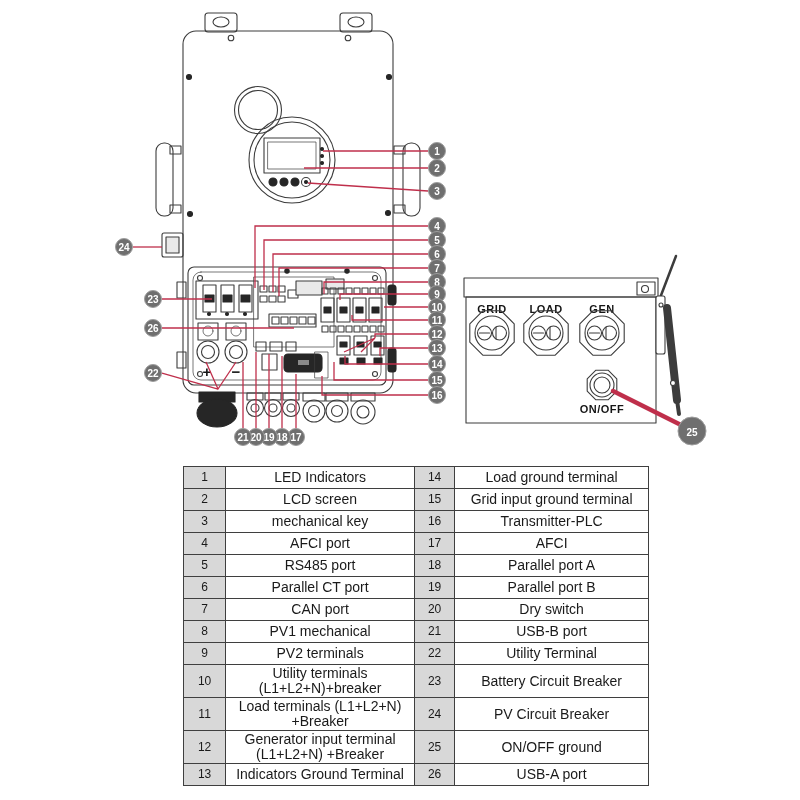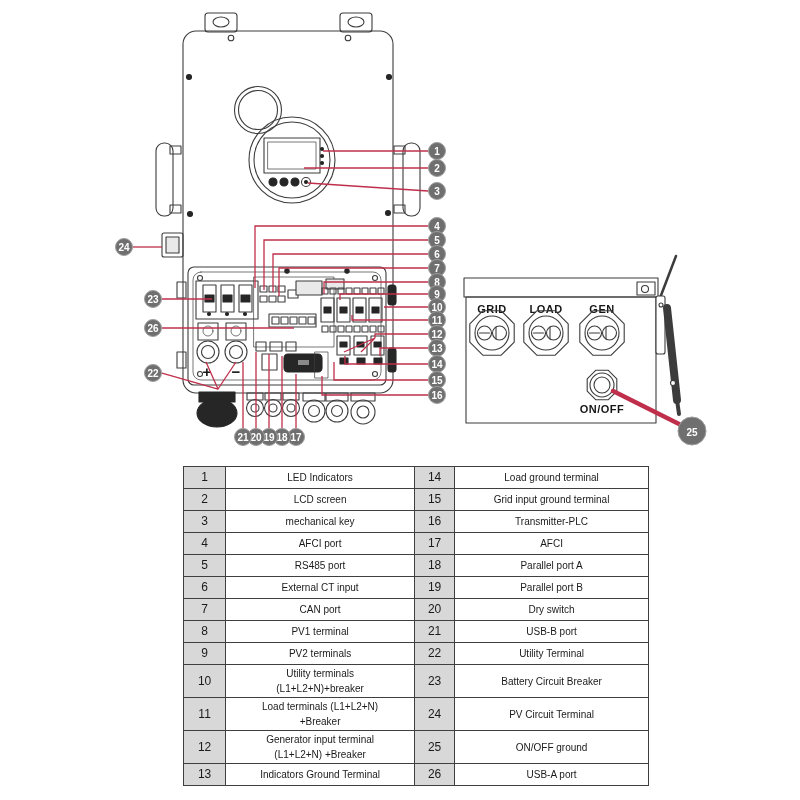--- a/index.html
+++ b/index.html
@@ -18,21 +18,21 @@
   #callouts circle{fill:var(--cfill,#6f6f6f);stroke:var(--cring,#9e9e9e);stroke-width:1;}
   #callouts text{fill:var(--ctext,#fff);font-family:"Liberation Sans",sans-serif;font-weight:bold;font-size:10px;text-anchor:middle;}
   .svg-label{fill:#161616;font-family:"Liberation Sans",sans-serif;font-weight:bold;font-size:11px;text-anchor:middle;letter-spacing:0.5px;stroke:none;}
   .pm-label{fill:#161616;font-family:"Liberation Sans",sans-serif;font-weight:bold;font-size:15px;text-anchor:middle;stroke:none;}
   
   #parts-table{
     position:absolute;left:183px;top:466px;
     border-collapse:collapse;table-layout:fixed;width:466px;
   }
   #parts-table td{
-    border:1.6px solid #3f3f3f;font-size:10px;color:#1a1a1a;
+    border:1.6px solid #3f3f3f;font-size:14px;color:#1a1a1a;
     text-align:center;vertical-align:middle;line-height:15px;
     padding:1px 3px;white-space:pre-line;height:19px;
     overflow:hidden;
   }
   #parts-table td.num-cell{background:var(--numbg,#d8d8d8);font-size:12px;}
 </style>
 </head>
 <body>
 
 <svg id="diagram-svg" width="800" height="800" viewBox="0 0 800 800">
@@ -442,33 +442,33 @@
         <td class="label-cell">AFCI</td>
       </tr>
       <tr>
         <td class="num-cell">5</td>
         <td class="label-cell">RS485 port</td>
         <td class="num-cell">18</td>
         <td class="label-cell">Parallel port A</td>
       </tr>
       <tr>
         <td class="num-cell">6</td>
-        <td class="label-cell">External CT input</td>
+        <td class="label-cell">Parallel CT port</td>
         <td class="num-cell">19</td>
         <td class="label-cell">Parallel port B</td>
       </tr>
       <tr>
         <td class="num-cell">7</td>
         <td class="label-cell">CAN port</td>
         <td class="num-cell">20</td>
         <td class="label-cell">Dry switch</td>
       </tr>
       <tr>
         <td class="num-cell">8</td>
-        <td class="label-cell">PV1 terminal</td>
+        <td class="label-cell">PV1 mechanical</td>
         <td class="num-cell">21</td>
         <td class="label-cell">USB-B port</td>
       </tr>
       <tr>
         <td class="num-cell">9</td>
         <td class="label-cell">PV2 terminals</td>
         <td class="num-cell">22</td>
         <td class="label-cell">Utility Terminal</td>
       </tr>
       <tr>
@@ -476,21 +476,21 @@
         <td class="label-cell">Utility terminals
 (L1+L2+N)+breaker</td>
         <td class="num-cell">23</td>
         <td class="label-cell">Battery Circuit Breaker</td>
       </tr>
       <tr>
         <td class="num-cell">11</td>
         <td class="label-cell">Load terminals  (L1+L2+N)
 +Breaker</td>
         <td class="num-cell">24</td>
-        <td class="label-cell">PV Circuit Terminal</td>
+        <td class="label-cell">PV Circuit Breaker</td>
       </tr>
       <tr>
         <td class="num-cell">12</td>
         <td class="label-cell">Generator input terminal
 (L1+L2+N)  +Breaker</td>
         <td class="num-cell">25</td>
         <td class="label-cell">ON/OFF ground</td>
       </tr>
       <tr>
         <td class="num-cell">13</td>

